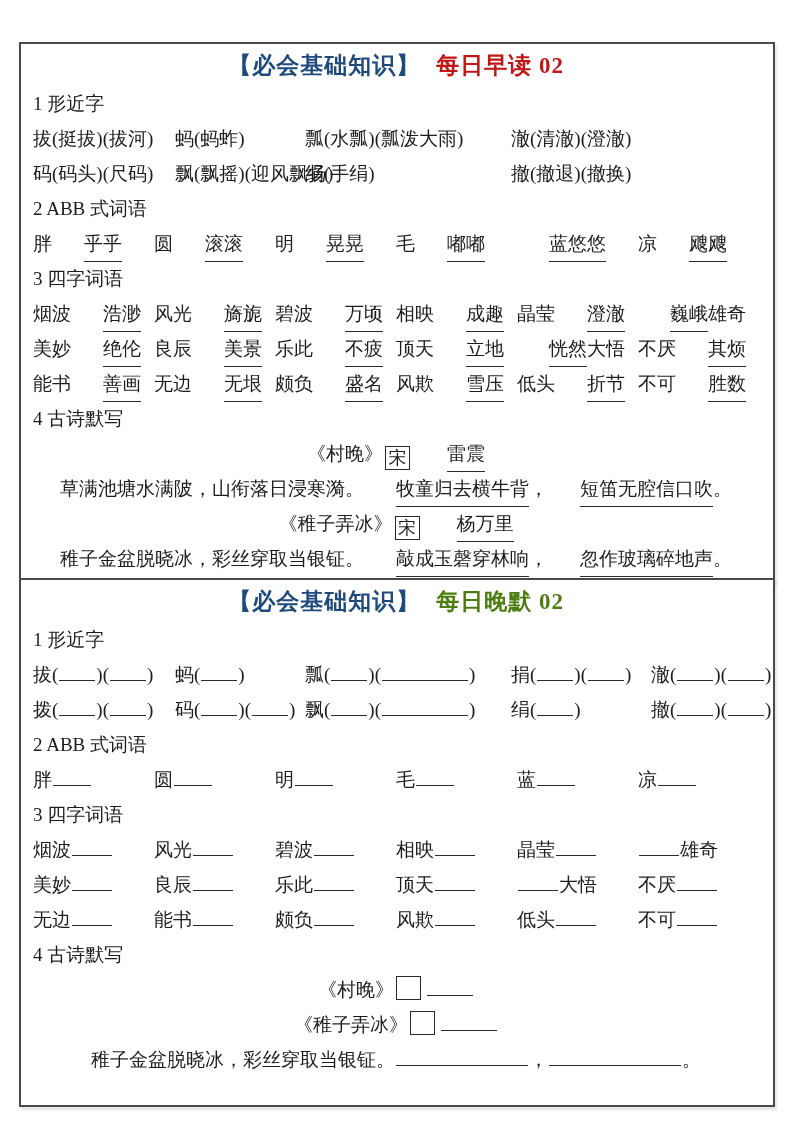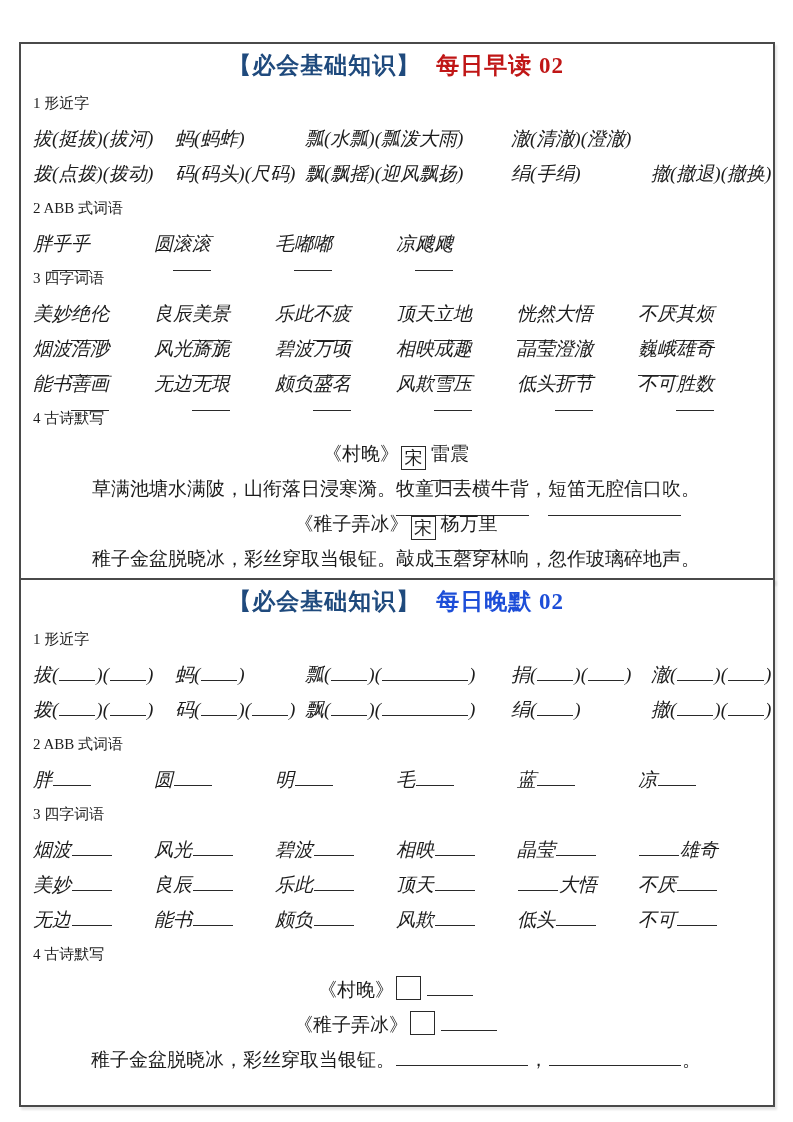--- a/index.html
+++ b/index.html
@@ -25,27 +25,27 @@
   .panel-title {
     text-align: center;
     font-weight: bold;
     font-size: 23px;
     line-height: 40px;
     letter-spacing: 1px;
     white-space: nowrap;
   }
   .panel-title .prefix { color: #1f4a7d; }
   .panel-title .hl { margin-left: 16px; }
-  .heading { font-size: 15px; line-height: 35px; white-space: nowrap; }
-  .row { display: grid; font-size: 19px; line-height: 35px; white-space: nowrap; font-style: italic; }
+  .heading { font-size: 19px; line-height: 35px; white-space: nowrap; }
+  .row { display: grid; font-size: 19px; line-height: 35px; white-space: nowrap; }
   .grid5 { grid-template-columns: 142px 130px 206px 140px 1fr; }
   .grid6 { grid-template-columns: repeat(6, 1fr); }
   .cell { white-space: nowrap; }
   .poem-line { text-align: center; font-size: 19px; line-height: 35px; white-space: nowrap; }
-  .u { border-bottom: 1.4px solid #2a2a2a; padding-bottom: 16px; }
+  .u { border-bottom: 1.4px solid #2a2a2a; padding-bottom: 7px; margin-left: 32px; }
   .blank {
     display: inline-block;
     border-bottom: 1.4px solid #2a2a2a;
     height: 15px;
     vertical-align: baseline;
     margin: 0 1px;
   }
   .dbox {
     display: inline-block;
     border: 1.5px solid #2a2a2a;
@@ -66,66 +66,67 @@
     <section class="panel panel-morning">
       <div class="panel-title"><span class="prefix" style="color: rgb(31, 74, 125);">【必会基础知识】</span><span class="hl" style="color: rgb(192, 22, 22);">每日早读 02</span></div>
       <div class="heading">1 形近字</div>
       <div class="row grid5">
         <span class="cell"><span>拔(挺拔)(拔河)</span></span>
         <span class="cell"><span>蚂(蚂蚱)</span></span>
         <span class="cell"><span>瓢(水瓢)(瓢泼大雨)</span></span>
         <span class="cell"><span>澈(清澈)(澄澈)</span></span>
       </div>
       <div class="row grid5">
-        <span class="cell"><span>拨(点拨)(拨动)</span></span>
         <span class="cell"><span>码(码头)(尺码)</span></span>
         <span class="cell"><span>飘(飘摇)(迎风飘扬)</span></span>
         <span class="cell"><span>绢(手绢)</span></span>
         <span class="cell"><span>撤(撤退)(撤换)</span></span>
       </div>
       <div class="heading">2 ABB 式词语</div>
       <div class="row grid6">
         <span class="cell"><span>胖</span><span class="u">乎乎</span></span>
         <span class="cell"><span>圆</span><span class="u">滚滚</span></span>
+        <span class="cell"><span>明</span><span class="u">晃晃</span></span>
         <span class="cell"><span>毛</span><span class="u">嘟嘟</span></span>
+        <span class="cell"><span class="u">蓝悠悠</span></span>
         <span class="cell"><span>凉</span><span class="u">飕飕</span></span>
       </div>
       <div class="heading">3 四字词语</div>
+      <div class="row grid6">
+        <span class="cell"><span>烟波</span><span class="u">浩渺</span></span>
+        <span class="cell"><span>风光</span><span class="u">旖旎</span></span>
+        <span class="cell"><span>碧波</span><span class="u">万顷</span></span>
+        <span class="cell"><span>相映</span><span class="u">成趣</span></span>
+        <span class="cell"><span>晶莹</span><span class="u">澄澈</span></span>
+        <span class="cell"><span class="u">巍峨</span><span>雄奇</span></span>
+      </div>
       <div class="row grid6">
         <span class="cell"><span>美妙</span><span class="u">绝伦</span></span>
         <span class="cell"><span>良辰</span><span class="u">美景</span></span>
         <span class="cell"><span>乐此</span><span class="u">不疲</span></span>
         <span class="cell"><span>顶天</span><span class="u">立地</span></span>
         <span class="cell"><span class="u">恍然</span><span>大悟</span></span>
         <span class="cell"><span>不厌</span><span class="u">其烦</span></span>
-      </div>
-      <div class="row grid6">
-        <span class="cell"><span>烟波</span><span class="u">浩渺</span></span>
-        <span class="cell"><span>风光</span><span class="u">旖旎</span></span>
-        <span class="cell"><span>碧波</span><span class="u">万顷</span></span>
-        <span class="cell"><span>相映</span><span class="u">成趣</span></span>
-        <span class="cell"><span>晶莹</span><span class="u">澄澈</span></span>
-        <span class="cell"><span class="u">巍峨</span><span>雄奇</span></span>
       </div>
       <div class="row grid6">
         <span class="cell"><span>能书</span><span class="u">善画</span></span>
         <span class="cell"><span>无边</span><span class="u">无垠</span></span>
         <span class="cell"><span>颇负</span><span class="u">盛名</span></span>
         <span class="cell"><span>风欺</span><span class="u">雪压</span></span>
         <span class="cell"><span>低头</span><span class="u">折节</span></span>
         <span class="cell"><span>不可</span><span class="u">胜数</span></span>
       </div>
       <div class="heading">4 古诗默写</div>
       <div class="poem-line"><span>《村晚》</span><span class="dbox">宋</span><span class="u">雷震</span></div>
       <div class="poem-line"><span>草满池塘水满陂，山衔落日浸寒漪。</span><span class="u">牧童归去横牛背</span><span>，</span><span class="u">短笛无腔信口吹</span><span>。</span></div>
       <div class="poem-line"><span>《稚子弄冰》</span><span class="dbox">宋</span><span class="u">杨万里</span></div>
       <div class="poem-line"><span>稚子金盆脱晓冰，彩丝穿取当银钲。</span><span class="u">敲成玉磬穿林响</span><span>，</span><span class="u">忽作玻璃碎地声</span><span>。</span></div>
     </section>
     <section class="panel panel-evening">
-      <div class="panel-title"><span class="prefix" style="color: rgb(31, 74, 125);">【必会基础知识】</span><span class="hl" style="color: #1d4ed8; margin-top: 20px;">每日晚默 02</span></div>
+      <div class="panel-title"><span class="prefix" style="color: rgb(31, 74, 125);">【必会基础知识】</span><span class="hl" style="color: #4d7c0f; margin-top: 20px;">每日晚默 02</span></div>
       <div class="heading">1 形近字</div>
       <div class="row grid5">
         <span class="cell"><span>拔(</span><span class="blank" style="width: 36px;"></span><span>)(</span><span class="blank" style="width: 36px;"></span><span>)</span></span>
         <span class="cell"><span>蚂(</span><span class="blank" style="width: 36px;"></span><span>)</span></span>
         <span class="cell"><span>瓢(</span><span class="blank" style="width: 36px;"></span><span>)(</span><span class="blank" style="width: 86px;"></span><span>)</span></span>
         <span class="cell"><span>捐(</span><span class="blank" style="width: 36px;"></span><span>)(</span><span class="blank" style="width: 36px;"></span><span>)</span></span>
         <span class="cell"><span>澈(</span><span class="blank" style="width: 36px;"></span><span>)(</span><span class="blank" style="width: 36px;"></span><span>)</span></span>
       </div>
       <div class="row grid5">
         <span class="cell"><span>拨(</span><span class="blank" style="width: 36px;"></span><span>)(</span><span class="blank" style="width: 36px;"></span><span>)</span></span>

